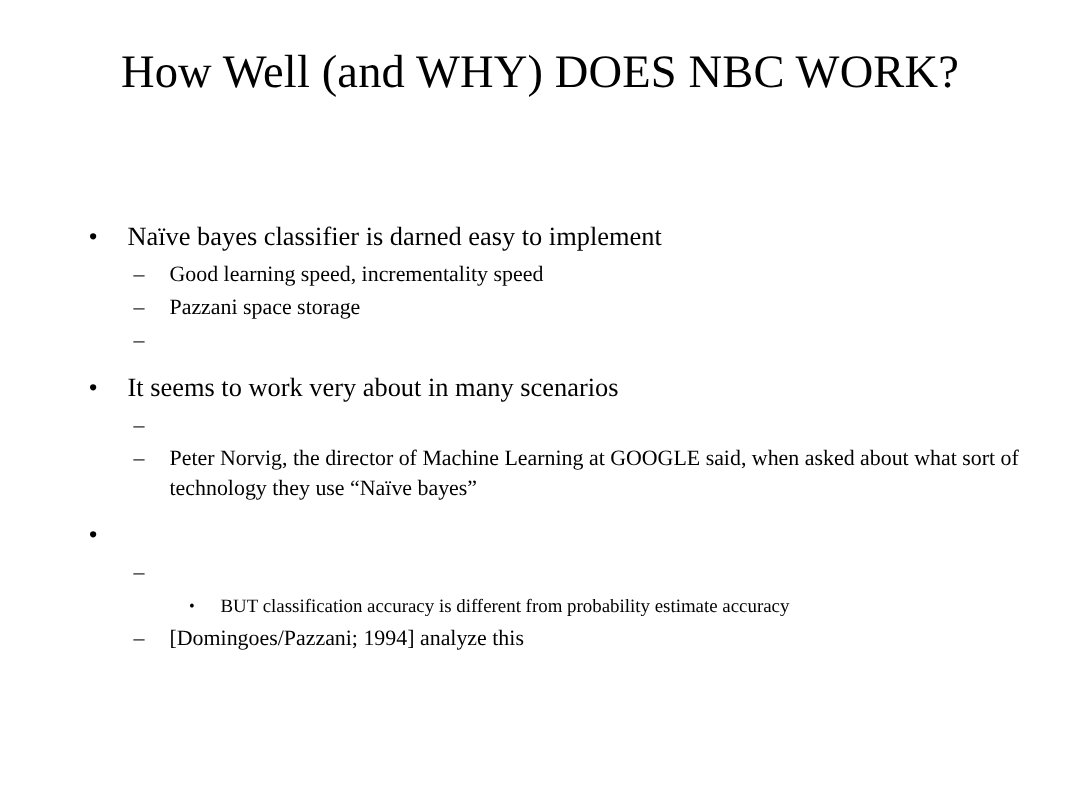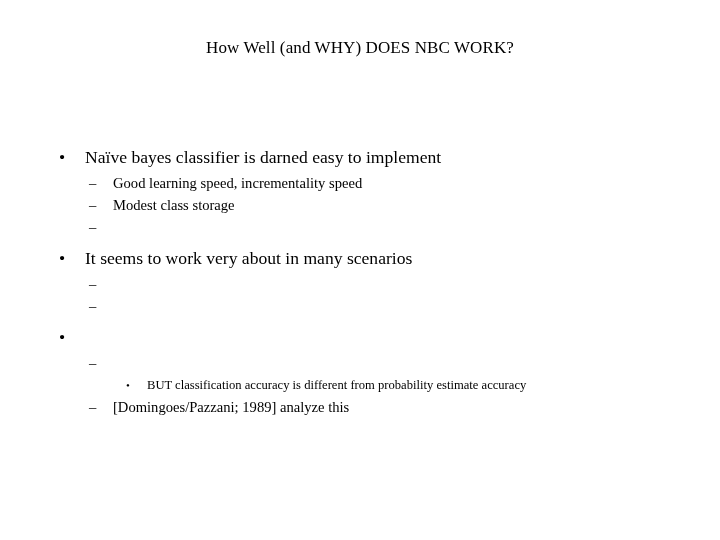--- a/index.html
+++ b/index.html
@@ -21,21 +21,21 @@
     background: #ffffff;
   }
 
   
   .title {
     position: absolute;
     left: 60px;
     top: 32px;
     width: 600px;
     text-align: center;
-    font-size: 17px;
+    font-size: 31px;
     line-height: 31px;
     color: #000000;
     letter-spacing: 0.1px;
   }
 
   
   .body {
     position: absolute;
     left: 0px;
     top: 146px;
@@ -114,21 +114,21 @@
 
     <div class="gap-sub"></div>
 
     <div class="lvl2">
       <span class="mk">–</span>
       <span>Good learning speed, incrementality speed</span>
     </div>
     <div class="gap-small"></div>
     <div class="lvl2">
       <span class="mk">–</span>
-      <span>Modest class storage</span>
+      <span>Pazzani space storage</span>
     </div>
     <div class="gap-small"></div>
     <div class="lvl2">
       <span class="mk">–</span>
     </div>
 
     <div class="gap-group"></div>
 
     <div class="lvl1">
       <span class="mk">•</span>
@@ -136,20 +136,21 @@
     </div>
 
     <div class="gap-sub"></div>
 
     <div class="lvl2">
       <span class="mk">–</span>
     </div>
     <div class="gap-small"></div>
     <div class="lvl2">
       <span class="mk">–</span>
+      <span>Peter Norvig, the director of Machine Learning at GOOGLE said, when asked about what sort of technology they use “Naïve bayes”</span>
     </div>
 
     <div class="gap-group"></div>
 
     <div class="lvl1">
       <span class="mk">•</span>
     </div>
 
     <div class="gap-sub"></div>
 
@@ -161,17 +162,17 @@
 
     <div class="lvl3">
       <span class="mk">•</span>
       <span>BUT classification accuracy is different from probability estimate accuracy</span>
     </div>
 
     <div class="gap-lvl3"></div>
 
     <div class="lvl2">
       <span class="mk">–</span>
-      <span>[Domingoes/Pazzani; 1989] analyze this</span>
+      <span>[Domingoes/Pazzani; 1994] analyze this</span>
     </div>
 
   </div>
 </div>
 
 </body></html>

